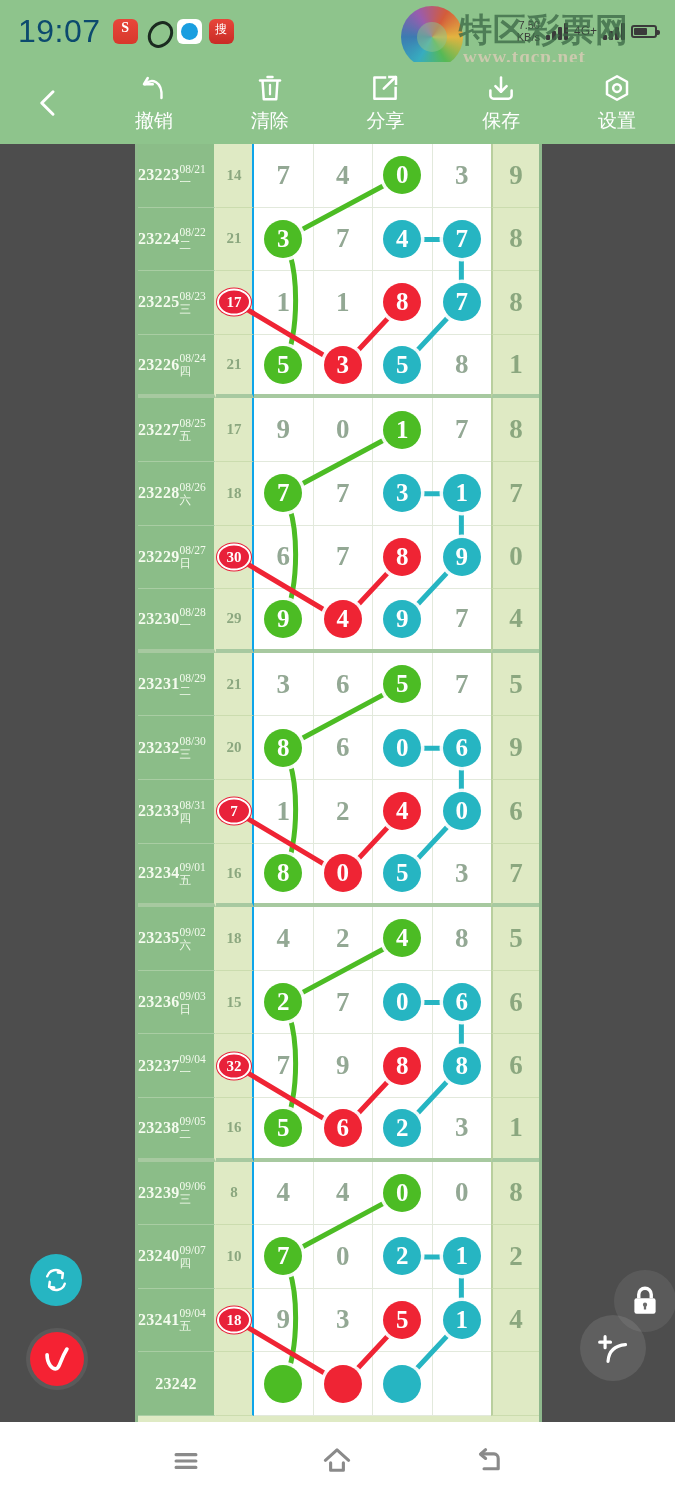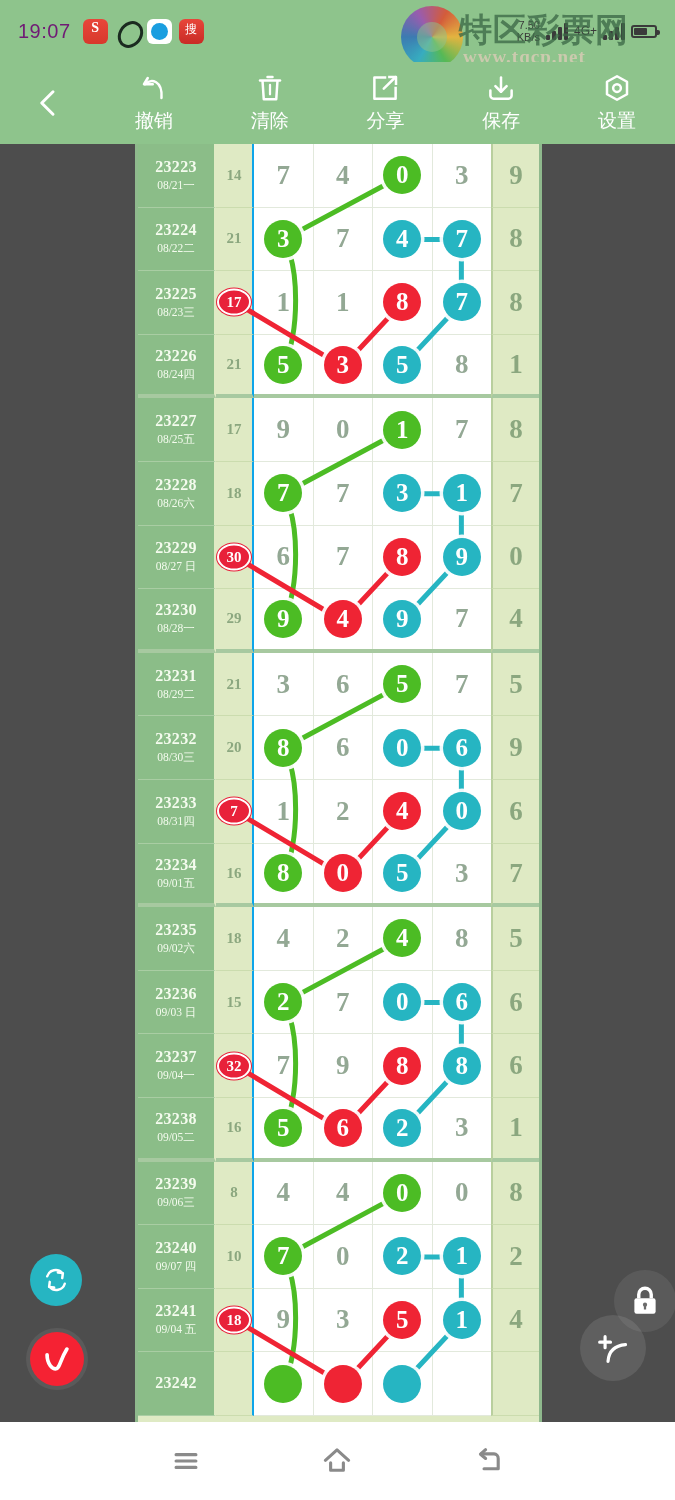--- a/index.html
+++ b/index.html
@@ -10,21 +10,21 @@
     overflow: hidden;
     position: relative;
   }
 
   
   .statusbar {
     position:absolute; left:0; top:0; width:675px; height:62px;
     background:#8ec48c;
     display:flex; align-items:center; padding:0 18px;
   }
-  .st-time { font-size:20px; color:#701a75; font-weight:400; letter-spacing:0.5px;}
+  .st-time { font-size:32px; color:#0c4a6e; font-weight:400; letter-spacing:0.5px;}
   .st-icons { display:flex; align-items:center; gap:7px; margin-left:12px;}
   .appicon { width:25px; height:25px; border-radius:6px; display:block; }
   .ic-wps { background:linear-gradient(#e8463a,#d8382c); position:relative; }
   .ic-wps:after{content:"S";position:absolute;left:0;right:0;top:1px;text-align:center;color:#fff;font-size:14px;font-weight:bold;font-family:"Liberation Serif",serif;}
   .ic-leaf { background:transparent; border-radius:50%; position:relative;}
   .ic-leaf:after{content:"";position:absolute;left:2px;top:3px;width:21px;height:19px;border:3px solid #1b2b20;border-radius:60% 40% 60% 40%;transform:rotate(-20deg);}
   .ic-qq { background:#fff; position:relative;}
   .ic-qq:after{content:"";position:absolute;left:4px;top:4px;width:17px;height:17px;border-radius:50%;background:#1a9ee0;}
   .ic-red { background:linear-gradient(#e8463a,#c92b25); position:relative;}
   .ic-red:after{content:"搜";position:absolute;left:0;right:0;top:2px;text-align:center;color:#fff;font-size:12px;}
@@ -64,21 +64,21 @@
   
   .tablewrap {
     position:absolute; left:135px; top:144px; width:407px; height:1278px;
     background:#dfeac4; overflow:hidden;
     border-left:3px solid #8fb98d; border-right:3px solid #8fb98d;
   }
   .grid { position:relative; width:401px; }
   .row { position:relative; height:63.6px; display:flex; }
   .c-issue {
     width:78px; background:#8bbd88; color:#f4fbee;
-    display:flex; flex-direction:column; align-items:center; justify-content:center;
+    display:flex; flex-direction:row; align-items:center; justify-content:center;
     border-bottom:1px solid #a9cda3; border-right:2px solid #dfeac4;
   }
   .c-issue .no { font-size:16px; font-weight:bold; font-family:"Liberation Serif",serif; letter-spacing:0.3px;}
   .c-issue .dt { font-size:11.5px; font-family:"Liberation Serif",serif; margin-top:2px;}
   .c-sum {
     width:38px; background:#dfeac4; color:#8ba77f;
     display:flex; align-items:center; justify-content:center;
     font-size:15px; font-weight:bold; font-family:"Liberation Serif",serif;
     border-bottom:1px solid #cbdcae; border-right:2px solid #0ea5e9;
     position:relative;

